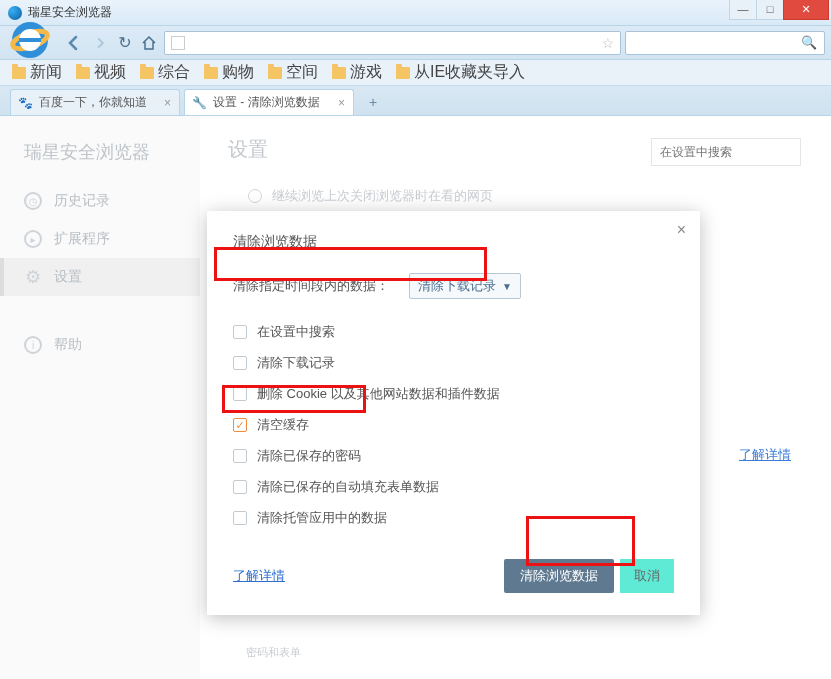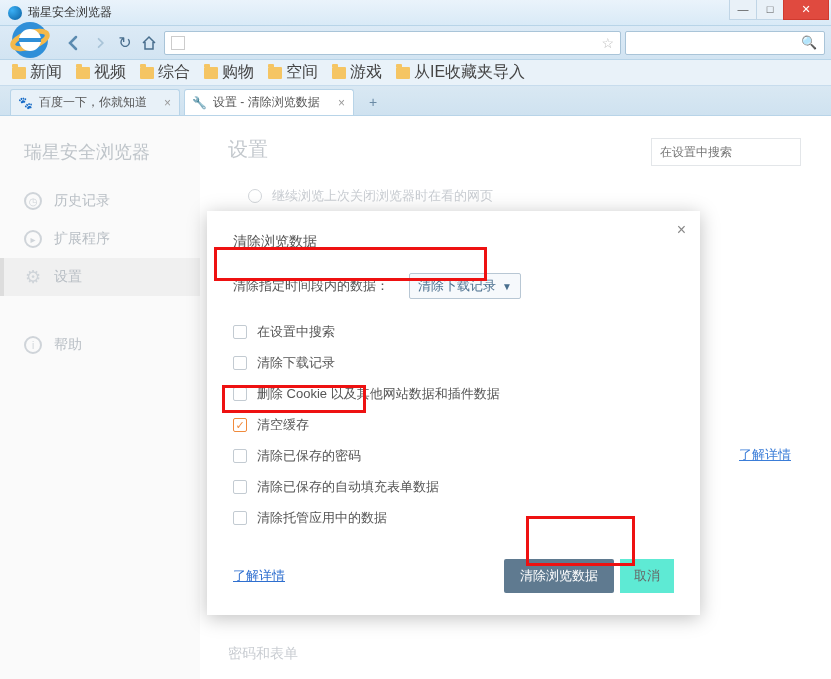--- a/index.html
+++ b/index.html
@@ -56,21 +56,21 @@
 .side-item .ico.gear { border:none; font-size:18px; color:#cfd4d9;}
 .spacer { height: 30px; }
 
 .main { flex:1; padding: 20px 28px; position:relative; overflow:hidden; }
 .main h1 { font-size:20px; font-weight:400; color:#c3c8cd; margin-bottom: 18px; display:inline-block;}
 .search-settings { position:absolute; right:30px; top:22px; width:150px; height:28px; border:1px solid #e3e6e9; font-size:12px; padding:0 8px; color:#bbb; outline:none; background:#fff;}
 .faded-row { display:flex; align-items:center; gap:10px; color:#c9cdd2; font-size:13px; margin: 6px 0 6px 20px;}
 .radio-circle { width:14px; height:14px; border:1px solid #d2d6da; border-radius:50%; }
 .check-square { width:14px; height:14px; border:1px solid #d2d6da; border-radius:2px; display:flex; align-items:center; justify-content:center; font-size:10px; color:#f08a3c;}
 .link-more { color:#3b7dd8; font-size:13px; text-decoration:underline; position:absolute; right:40px; top: 330px;}
-.section-label { color:#c9cdd2; font-size:14px; margin-top:30px; margin-left:0;}
+.section-label { color:#c9cdd2; font-size:11px; margin-top:30px; margin-left:18px;}
 
 
 .modal { position:absolute; left:207px; top:95px; width:493px; background:#fff; box-shadow: 0 3px 18px rgba(0,0,0,0.25); padding: 22px 26px 22px 26px; z-index:10;}
 .modal .close-x { position:absolute; right:14px; top:10px; color:#888; font-size:16px; cursor:pointer;}
 .modal h3 { font-size:14px; font-weight:400; color:#555; margin-bottom: 16px;}
 .time-row { display:flex; align-items:center; gap:20px; font-size:13px; color:#555; margin-bottom: 14px; padding: 6px 0;}
 .dropdown { border:1px solid #b8c7d4; border-radius:2px; padding: 3px 8px; display:flex; align-items:center; gap:6px; font-size:13px; color:#4a6f8e; background:#f6f9fc;}
 .dropdown .caret { color:#4a6f8e; font-size:10px;}
 .opt-row { display:flex; align-items:center; gap:10px; font-size:13px; color:#555; margin: 5px 0; padding: 4px 0;}
 .opt-row .chk { width:14px; height:14px; border:1px solid #c3cbd2; border-radius:2px; display:flex; align-items:center; justify-content:center; font-size:11px; background:#fff;}

